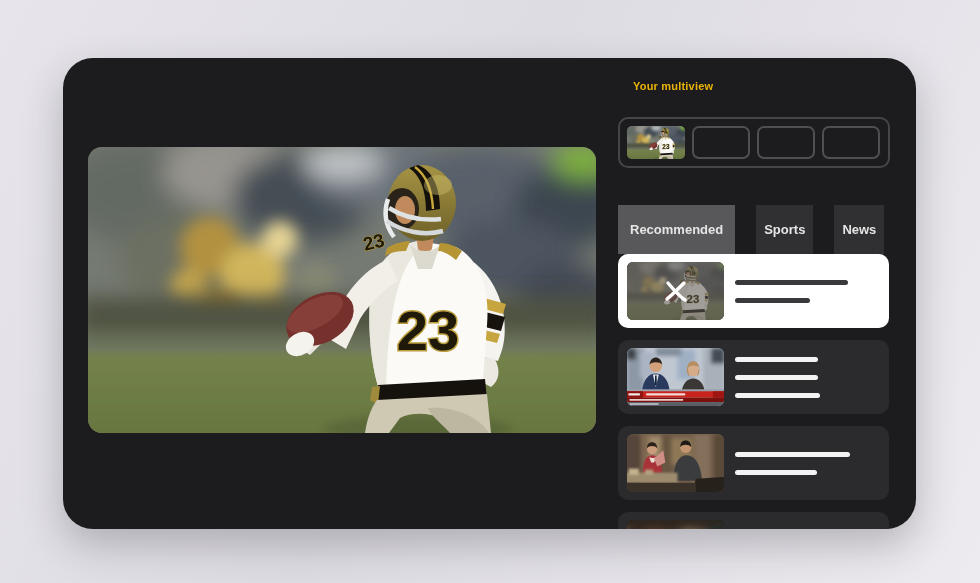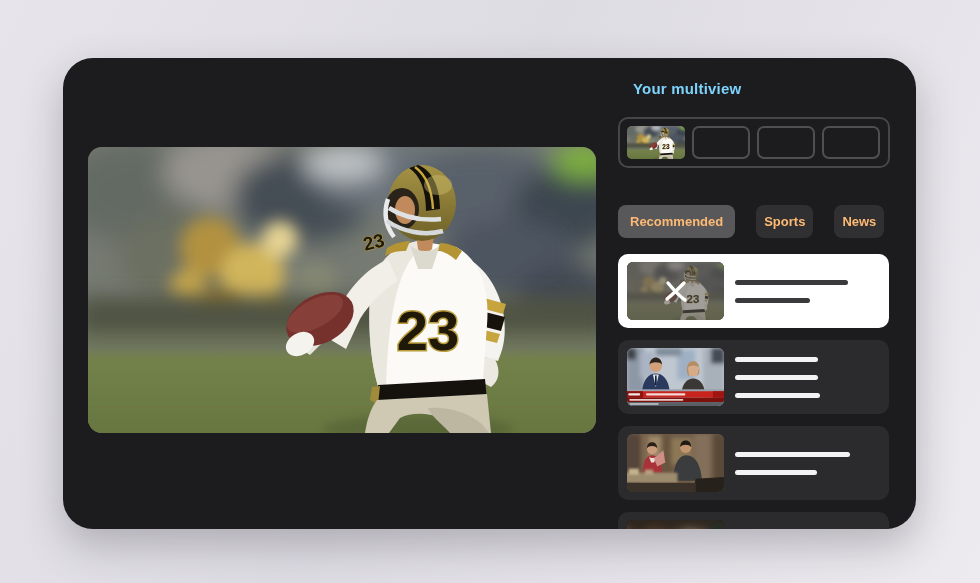--- a/index.html
+++ b/index.html
@@ -17,35 +17,35 @@
   }
   
   .video{
     position:absolute;left:25px;top:89px;width:508px;height:286px;
     border-radius:14px;overflow:hidden;background:#23241f;
   }
   .video svg{display:block;width:100%;height:100%;}
   
   .rtitle{
     position:absolute;left:570px;top:22px;
-    color:#7dd3fc;font-size:15px;font-weight:bold;letter-spacing:.2px;
+    color:#eab308;font-size:11px;font-weight:bold;letter-spacing:.2px;
   }
   .tray{
     position:absolute;left:555px;top:59px;width:272px;height:51px;
     box-sizing:border-box;border:2px solid #464648;border-radius:10px;
     display:flex;align-items:center;gap:7px;padding:7px;
   }
   .slot{width:58px;height:33px;box-sizing:border-box;border-radius:7px;flex:0 0 auto;}
   .slot.empty{border:2px solid #4f4f52;background:transparent;}
   .slot.filled{border-radius:5px;overflow:hidden;background:#000;}
   .slot.filled svg{display:block;width:100%;height:100%;}
   .chips{position:absolute;left:555px;top:147px;display:flex;gap:21px;}
   .chip{
-    height:33px;border:none;border-radius:8px;background:#303032;
-    color:#fdba74;font-family:"Liberation Sans",sans-serif;
+    height:49px;border:none;border-radius:0;background:#303032;
+    color:#e5e5e5;font-family:"Liberation Sans",sans-serif;
     font-size:13px;font-weight:bold;padding:0 8px;cursor:pointer;
     display:flex;align-items:center;
   }
   .chip.selected{background:#58585a;padding:0 12px;}
   .cards{position:absolute;left:555px;top:196px;width:271px;display:flex;flex-direction:column;gap:12px;}
   .card{
     position:relative;height:74px;flex:0 0 auto;border-radius:10px;background:#2b2b2d;
   }
   .card.selected{background:#ffffff;}
   .thumb{

